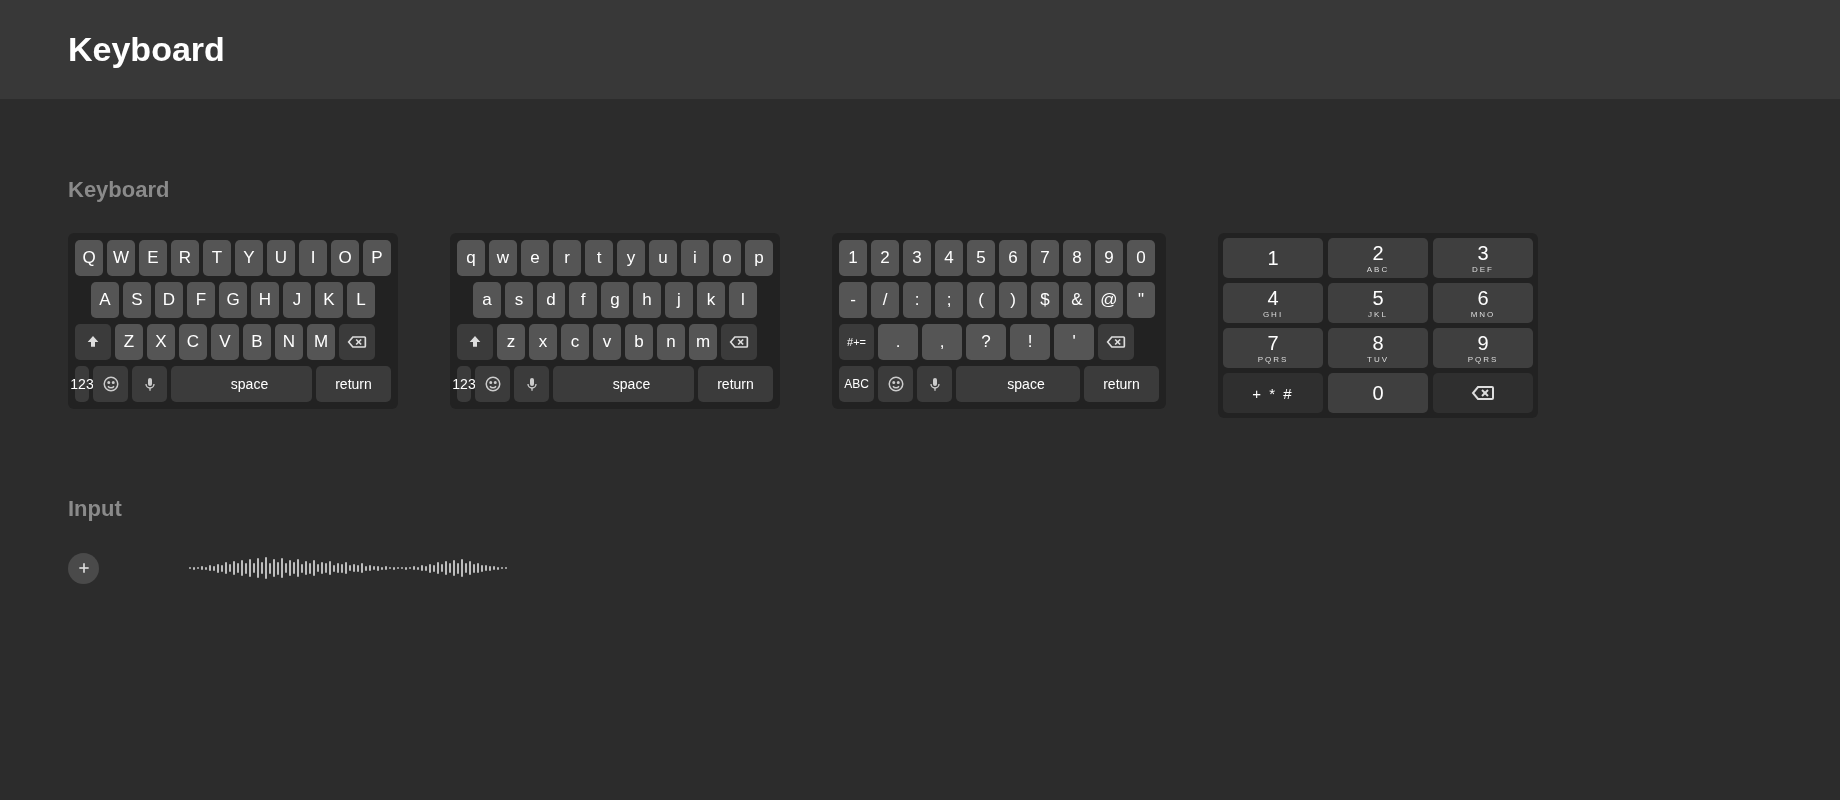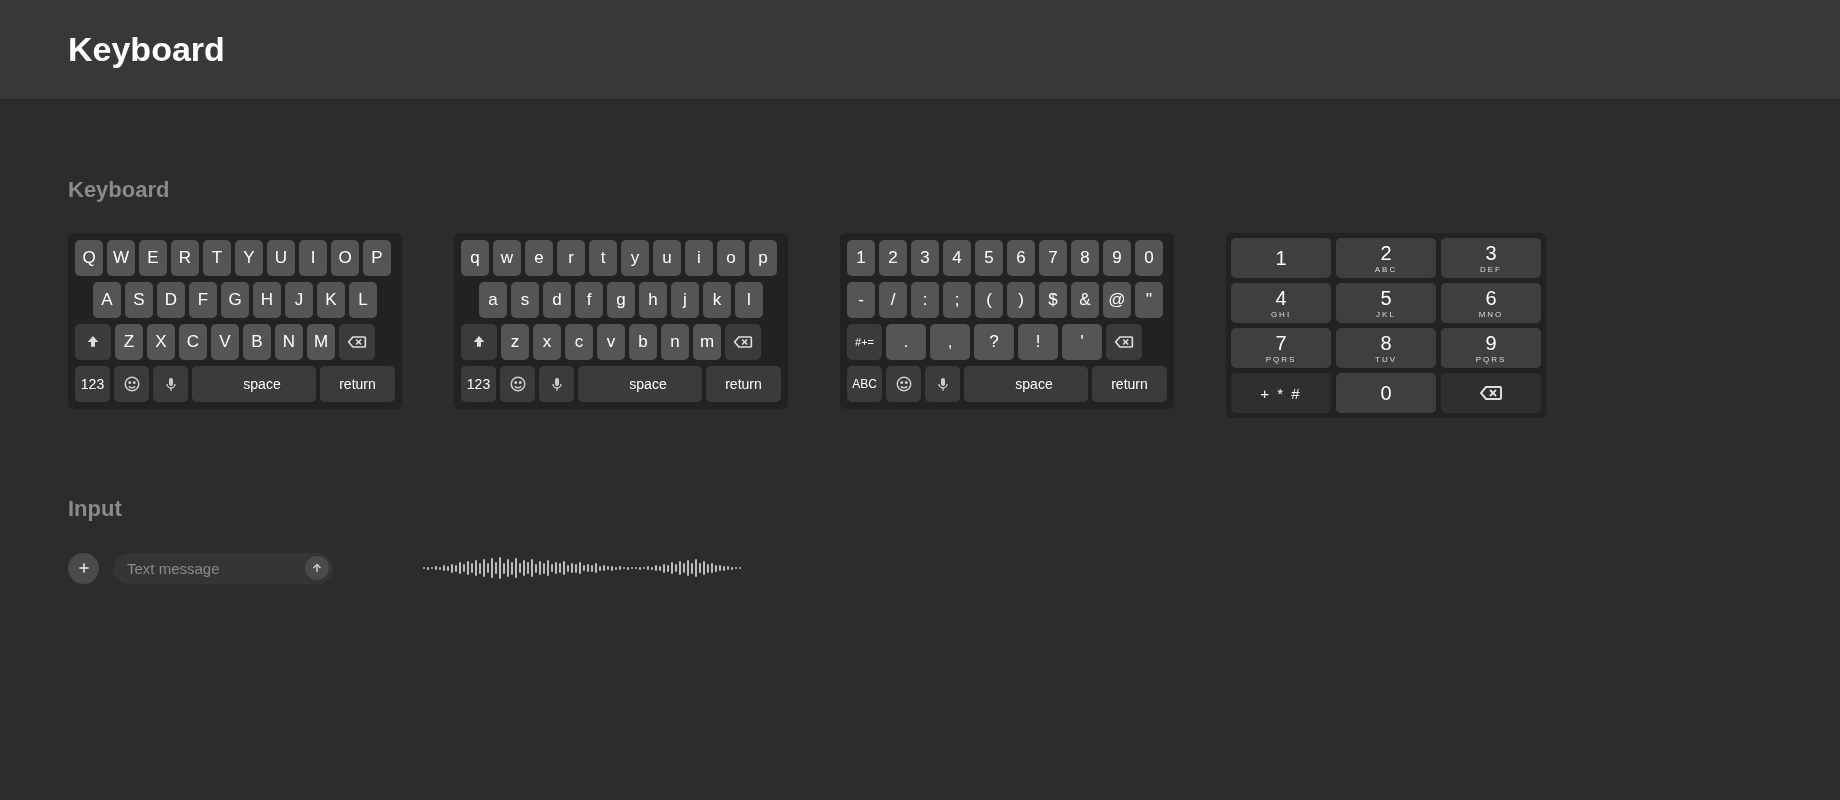--- a/index.html
+++ b/index.html
@@ -8,21 +8,21 @@
   .header h1 { font-size: 34px; font-weight: 700; }
   .section-title { color: #8a8a8a; font-size: 22px; font-weight: 600; padding: 0 68px; margin-top: 78px; margin-bottom: 30px; }
   .keyboards { display: flex; gap: 52px; padding: 0 68px; align-items: flex-start; }
   .kb { background: #222; border-radius: 6px; padding: 7px; display: flex; flex-direction: column; gap: 6px; }
   .row { display: flex; gap: 4px; }
   .row.center { justify-content: center; }
   .key { background: #555; border-radius: 5px; display: flex; align-items: center; justify-content: center; font-size: 17px; color: #fff; height: 36px; width: 28px; cursor: pointer; user-select: none; }
   .kb .row3 .key.dark { background: #3b3b3b; }
   .kb .row4 .key { background: #3b3b3b; }
   .key.shift, .key.bsp { width: 36px; }
-  .key.mode { width: 35px; font-size: 14px; }
+  .key.mode { width: 14px; font-size: 14px; }
   .key.emoji, .key.mic { width: 35px; }
   .key.space { flex: 1; font-size: 14px; padding-left: 16px; }
   .key.return { width: 75px; font-size: 14px; }
   .key.abc { width: 35px; font-size: 12px; }
   .key.sym { width: 35px; font-size: 11px; }
   
   .kb-sym .row3 .key:not(.sym):not(.bsp) { width: 40px; }
   
   .np { background: #222; border-radius: 6px; padding: 5px; display: flex; flex-direction: column; gap: 5px; }
   .np .nrow { display: flex; gap: 5px; }
@@ -312,29 +312,20 @@
 <div class="section-title">Input</div>
 
 <div class="input-row">
   <div class="msg-input">
     <div class="circle-btn">
       <svg width="16" height="16" viewBox="0 0 24 24" stroke="#ddd" stroke-width="2.5">
           <line x1="12" y1="5" x2="12" y2="19"></line>
           <line x1="5" y1="12" x2="19" y2="12"></line>
         </svg>
     </div>
-    <div class="msg-field">
-      <span class="ph">Text message</span>
-      <div class="send">
-        <svg width="14" height="14" viewBox="0 0 24 24" stroke="#ccc" stroke-width="2.5" fill="none">
-            <line x1="12" y1="19" x2="12" y2="6"></line>
-            <polyline points="6 12 12 6 18 12"></polyline>
-          </svg>
-      </div>
-    </div>
   </div>
   <div class="wave" id="wave">
       <div class="bar" style="height: 2px;"></div>
       <div class="bar" style="height: 3px;"></div>
       <div class="bar" style="height: 2px;"></div>
       <div class="bar" style="height: 4px;"></div>
       <div class="bar" style="height: 3px;"></div>
       <div class="bar" style="height: 6px;"></div>
       <div class="bar" style="height: 5px;"></div>
       <div class="bar" style="height: 9px;"></div>

